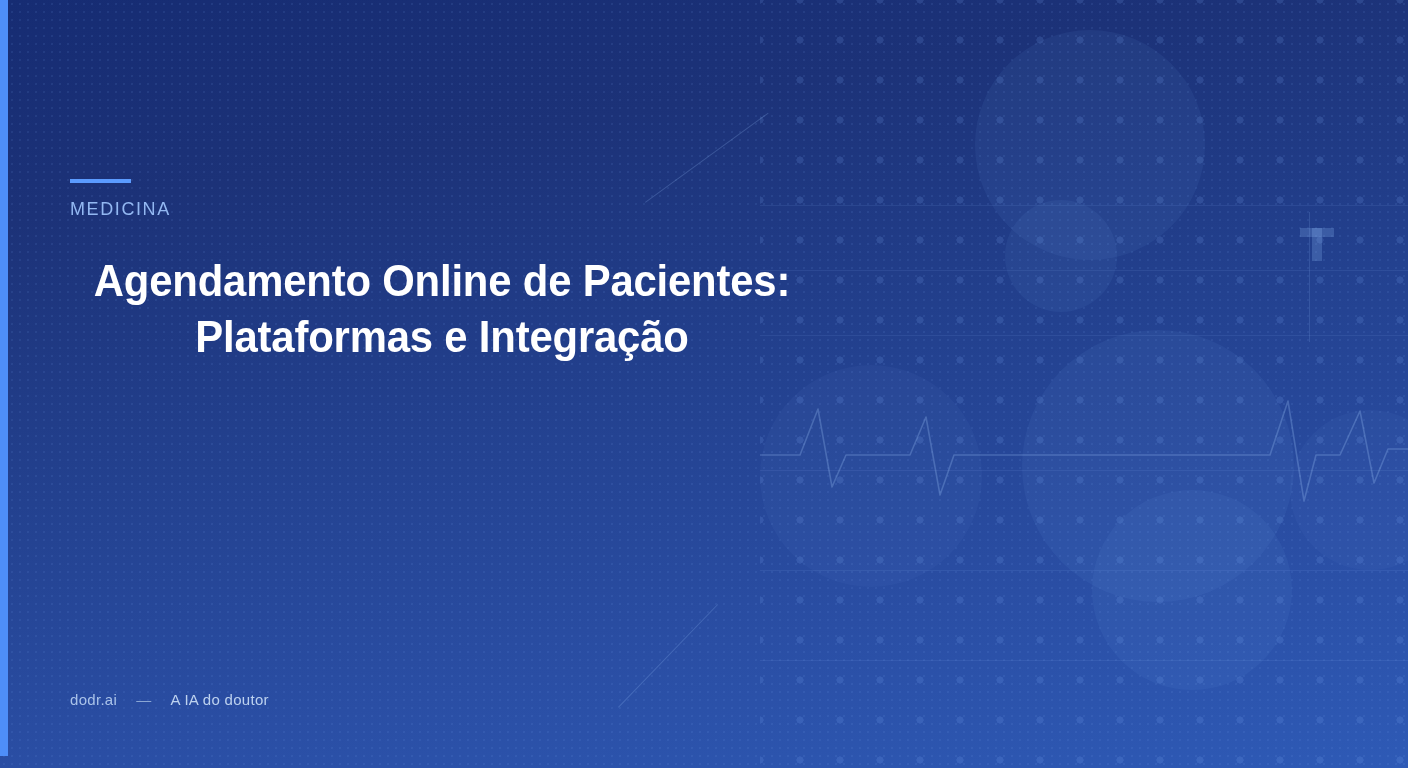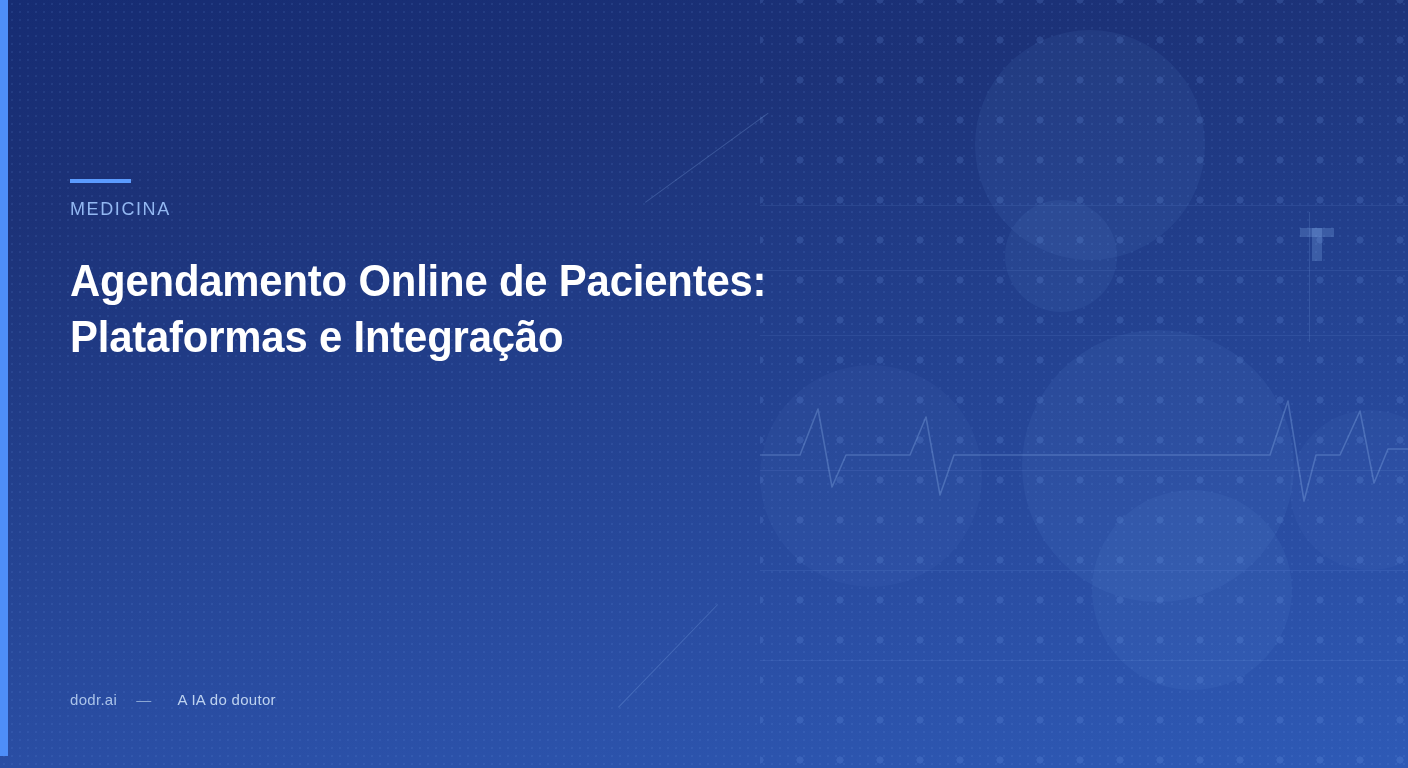--- a/index.html
+++ b/index.html
@@ -97,20 +97,21 @@
     background:#4e8ef8;
   }
 
   
   .content {
     position:absolute;
     left:70px;
     top:0;
     width:820px;
     height:768px;
+    text-align:center;
   }
 
   .kicker-rule {
     position:absolute;
     left:0;
     top:179px;
     width:61px;
     height:4px;
     background:#5b9bff;
   }
@@ -148,21 +149,21 @@
     display:flex;
     align-items:center;
     gap:8px;
     font-size:15px;
     color:#a9c2e8;
     letter-spacing:.3px;
     white-space:nowrap;
   }
   .footer .brand { color:#aac3e9; }
   .footer .dash  { margin:0 11px; color:#8aa6d4; }
-  .footer .tag   { color:#bdd2ef;margin-left:7px; }
+  .footer .tag   { color:#bdd2ef; }
 </style>
 </head>
 <body>
 
 <div class="slide">
 
   <div class="bg-layer">
 
     <div class="dot-grid"></div>
     <div class="dot-grid-lg"></div>

